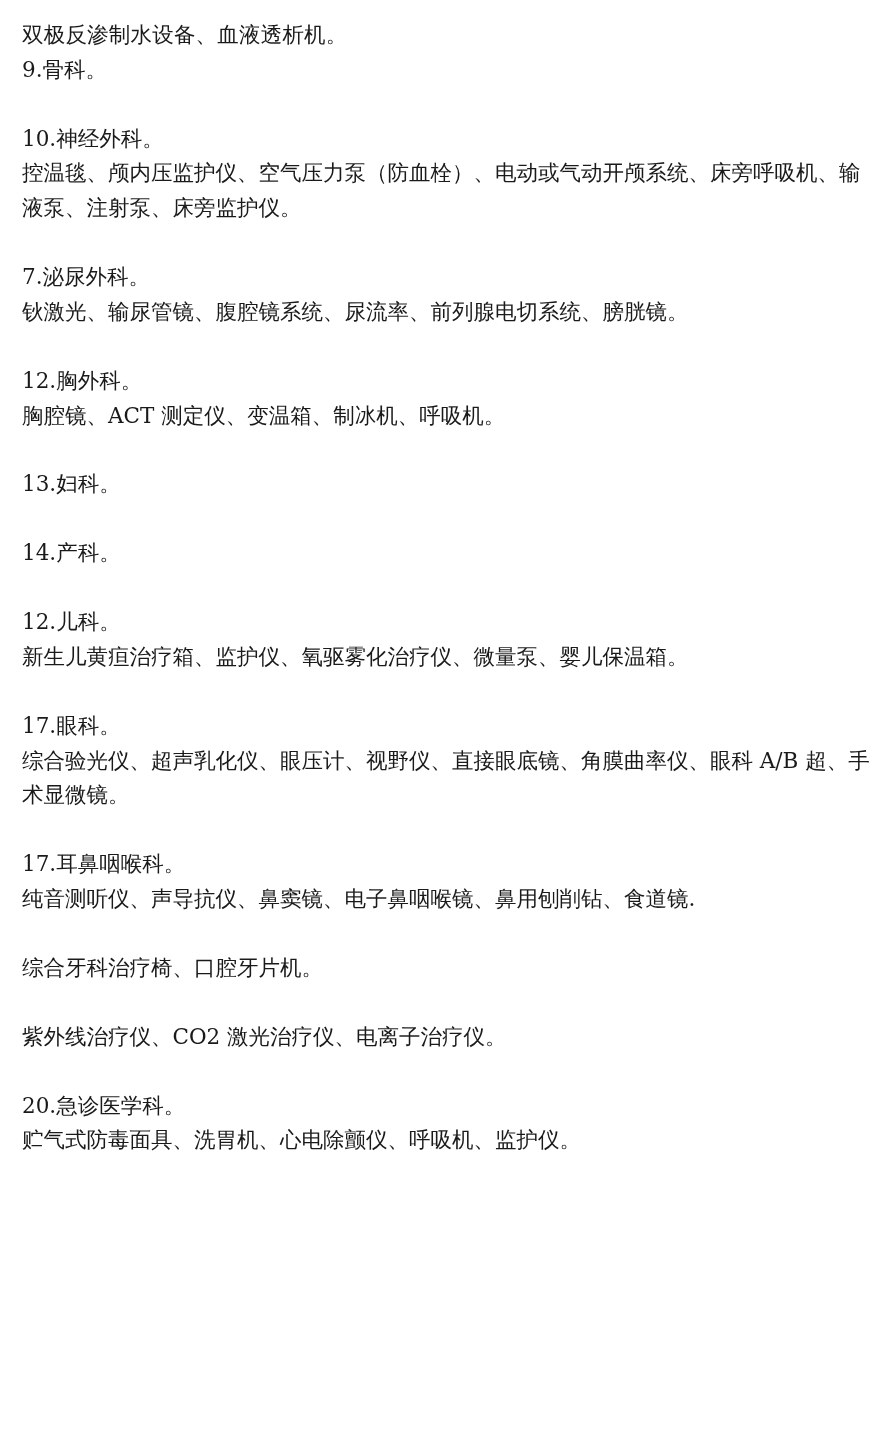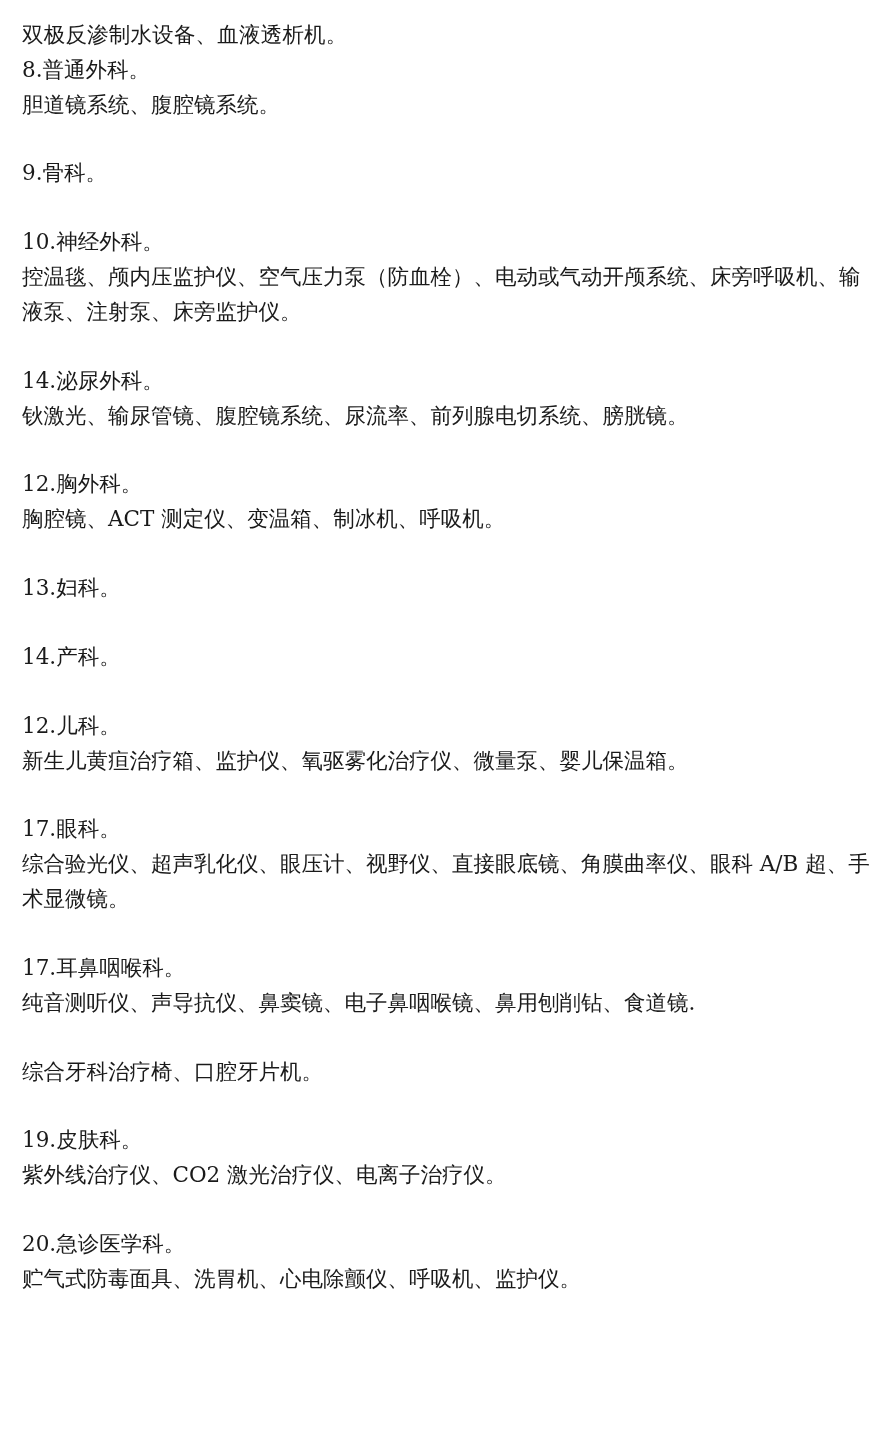--- a/index.html
+++ b/index.html
@@ -52,36 +52,32 @@
   }
 </style>
 </head>
 <body>
 
 <div class="page">
   <div class="doc-body">
 
     <p class="para lead">双极反渗制水设备、血液透析机。</p>
 
-    <div class="section">
-      <p class="heading">8.普通外科。</p>
-      <p class="items">胆道镜系统、腹腔镜系统。</p>
-    </div>
 
     <div class="section">
       <p class="heading">9.骨科。</p>
     </div>
 
     <div class="section">
       <p class="heading">10.神经外科。</p>
       <p class="items">控温毯、颅内压监护仪、空气压力泵（防血栓）、电动或气动开颅系统、床旁呼吸机、输液泵、注射泵、床旁监护仪。</p>
     </div>
 
     <div class="section">
-      <p class="heading">14.泌尿外科。</p>
+      <p class="heading">7.泌尿外科。</p>
       <p class="items">钬激光、输尿管镜、腹腔镜系统、尿流率、前列腺电切系统、膀胱镜。</p>
     </div>
 
     <div class="section">
       <p class="heading">12.胸外科。</p>
       <p class="items">胸腔镜、ACT 测定仪、变温箱、制冰机、呼吸机。</p>
     </div>
 
     <div class="section">
       <p class="heading">13.妇科。</p>
@@ -104,21 +100,20 @@
     <div class="section">
       <p class="heading">17.耳鼻咽喉科。</p>
       <p class="items">纯音测听仪、声导抗仪、鼻窦镜、电子鼻咽喉镜、鼻用刨削钻、食道镜.</p>
     </div>
 
     <div class="section">
       <p class="items">综合牙科治疗椅、口腔牙片机。</p>
     </div>
 
     <div class="section">
-      <p class="heading">19.皮肤科。</p>
       <p class="items">紫外线治疗仪、CO2 激光治疗仪、电离子治疗仪。</p>
     </div>
 
     <div class="section">
       <p class="heading">20.急诊医学科。</p>
       <p class="items">贮气式防毒面具、洗胃机、心电除颤仪、呼吸机、监护仪。</p>
     </div>
 
   </div>
 </div>

